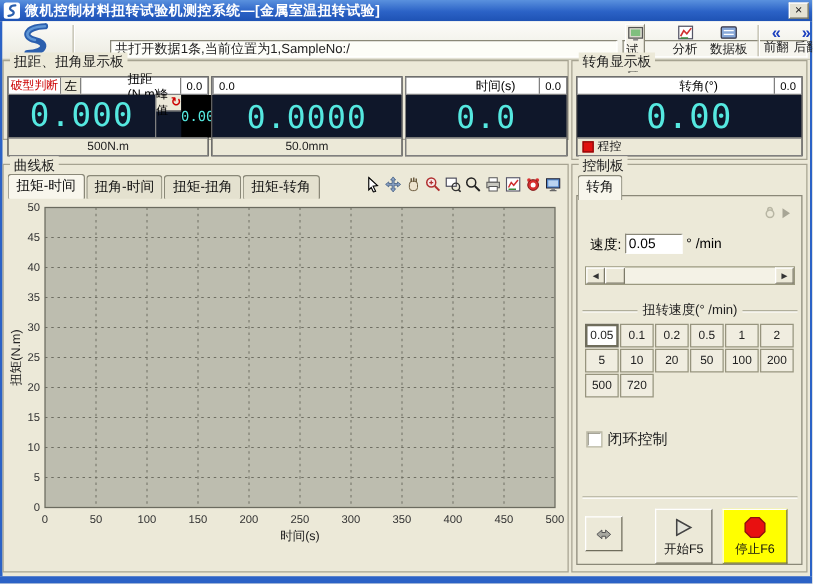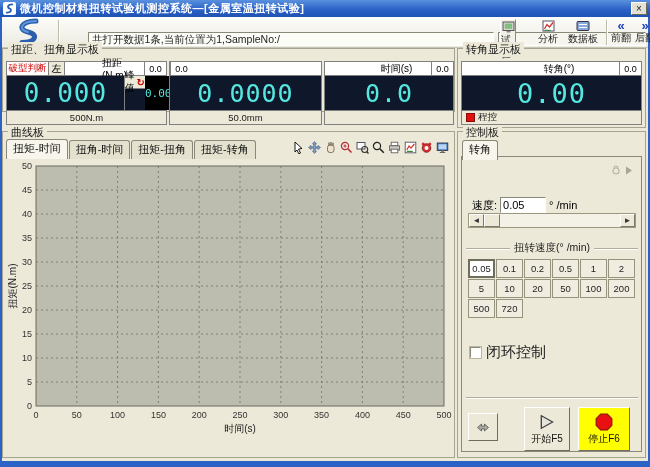--- a/index.html
+++ b/index.html
@@ -66,32 +66,32 @@
     font-size:11px; padding:1px 6px 2px; margin-right:1px; color:#111; cursor:default;}
   .tab.selected{background:#F8F6EC; padding-bottom:3px; position:relative; z-index:2;}
 
   
   .cicons{position:absolute; display:flex; gap:2px;}
   .cicons .ci{width:14px; height:14px; display:flex; align-items:center; justify-content:center;}
 
   
   .ctl-content{position:absolute; left:3px; top:24px; width:181px; height:296px; border:1px solid #8a8878; background:var(--panel);}
   .faint-icons{position:absolute; right:8px; top:8px; display:flex; gap:4px; align-items:center;}
-  .speed-row{position:absolute; left:10px; top:40px; display:flex; align-items:center; font-size:11px; gap:3px;}
+  .speed-row{position:absolute; left:10px; top:30px; display:flex; align-items:center; font-size:11px; gap:3px;}
   .speed-input{width:46px; height:16px; border:1px solid; border-color:#8a8878 #fff #fff #8a8878; background:#fff; font-size:11px; padding-left:2px; font-family:"Liberation Sans",sans-serif;}
   .hscroll{position:absolute; left:6px; top:56px; width:168px; height:15px; border:1px solid #9a987f; background:#F4F2E6; display:flex;}
   .sbtn{width:15px; height:13px; background:#ECE9D8; border:1px solid; border-color:#fff #7c7a68 #7c7a68 #fff; font-size:8px; line-height:12px; text-align:center; color:#333;}
   .sthumb{width:16px; height:13px; background:#ECE9D8; border:1px solid; border-color:#fff #7c7a68 #7c7a68 #fff;}
   .speed-fieldset{position:absolute; left:4px; top:84px; width:172px; height:88px;}
   .fs-legend{display:flex; align-items:center; font-size:10.5px; color:#222; gap:4px; margin-bottom:4px;}
   .fs-legend::before,.fs-legend::after{content:""; flex:1; height:1px; background:#b0ae9a; box-shadow:0 1px 0 #fff;}
   .speed-grid{display:grid; grid-template-columns:repeat(6,27px); grid-auto-rows:19px; gap:1px; padding-left:2px;}
   .speed-btn{background:#F0EDE0; border:1px solid #97947e; font-size:9.5px; display:flex; align-items:center; justify-content:center; color:#222; cursor:default;}
   .speed-btn.selected{background:#FFFFFF; border:2px solid #6f6d5c;}
-  .chk-row{position:absolute; left:8px; top:186px; display:flex; align-items:center; gap:5px; font-size:15px; color:#222;}
+  .chk-row{position:absolute; left:8px; top:186px; display:flex; align-items:center; gap:5px; font-size:12px; color:#222;}
   .chk{width:11px; height:11px; background:#fff; border:1px solid; border-color:#8a8878 #fff #fff #8a8878; outline:1px solid #b9b7a3;}
   .ctl-sep{position:absolute; left:4px; top:240px; width:172px; height:2px; border-top:1px solid #b0ae9a; border-bottom:1px solid #fff;}
   .big-btn{position:absolute; display:flex; flex-direction:column; align-items:center; justify-content:center; gap:1px;
     background:#ECE9D8; border:1px solid; border-color:#fff #6f6d5c #6f6d5c #fff; font-size:10px; color:#111; cursor:default;}
   .big-btn.stop{background:var(--c-stopbg);}
   .jog-btn{position:absolute; left:6px; top:256px; width:30px; height:28px; display:flex; align-items:center; justify-content:center; background:#ECE9D8; border:1px solid; border-color:#fff #6f6d5c #6f6d5c #fff;}
 
   svg{display:block;}
   text{font-family:"Liberation Sans","DejaVu Sans",sans-serif;}
 </style>

